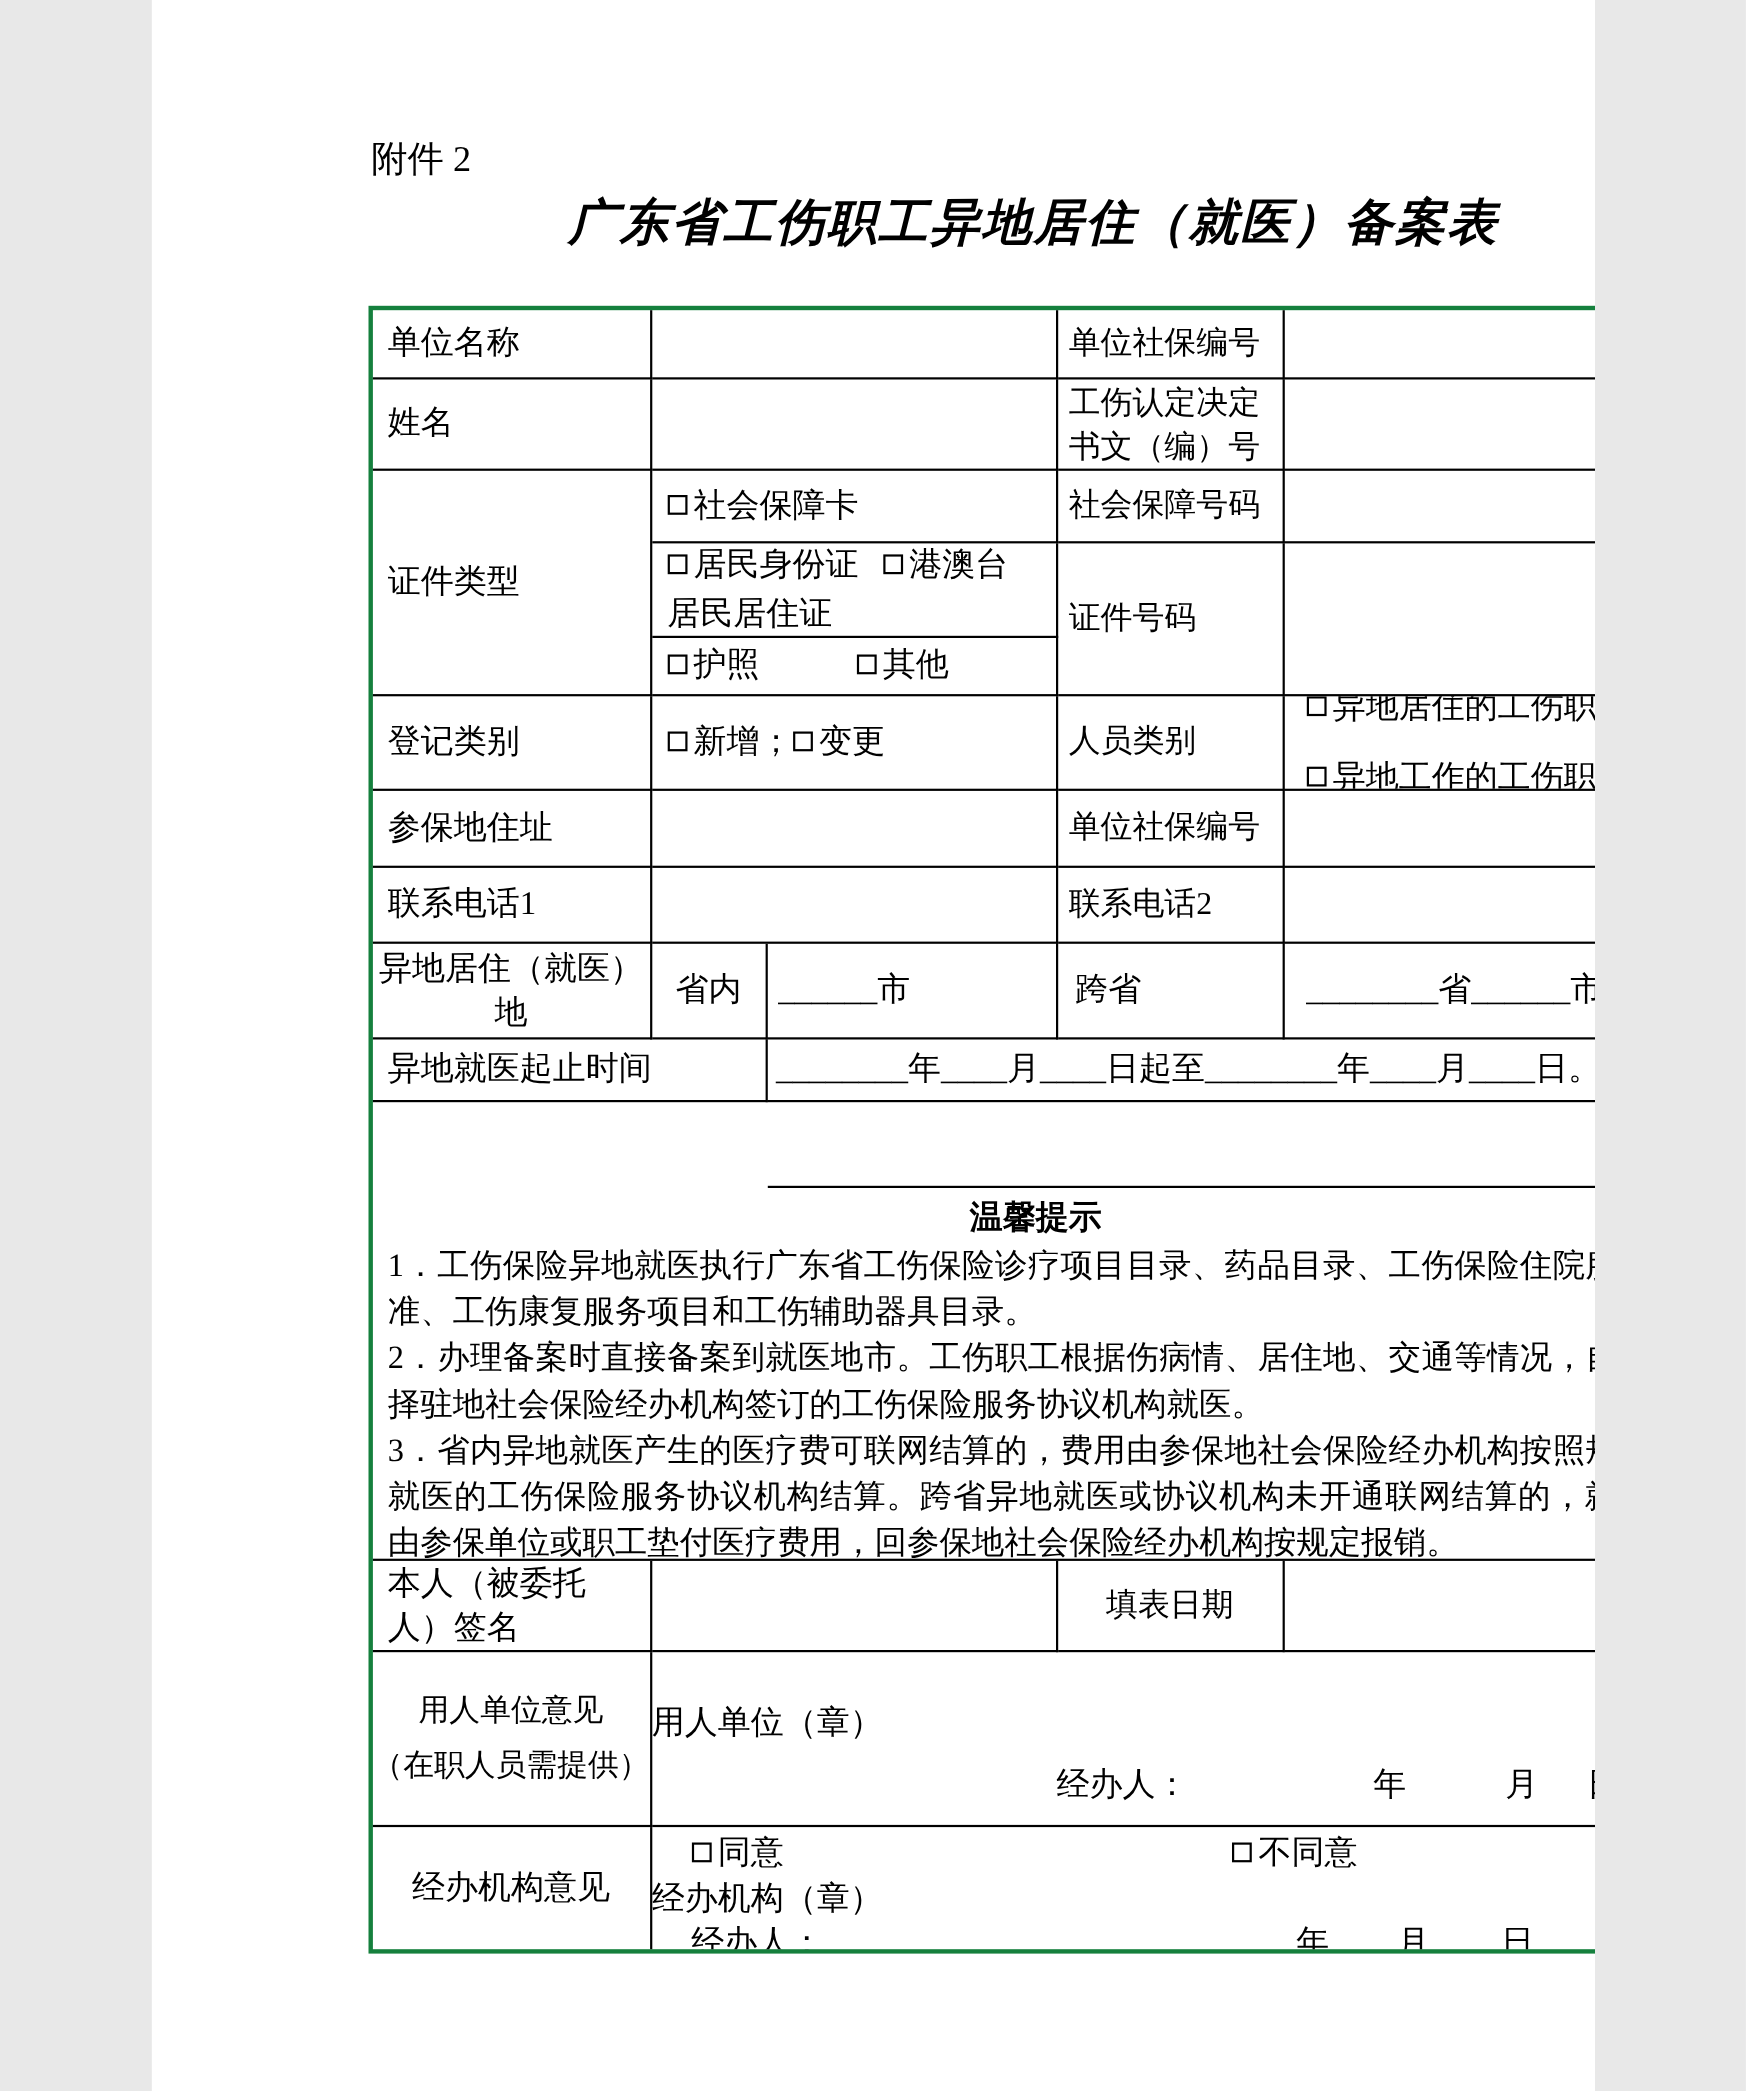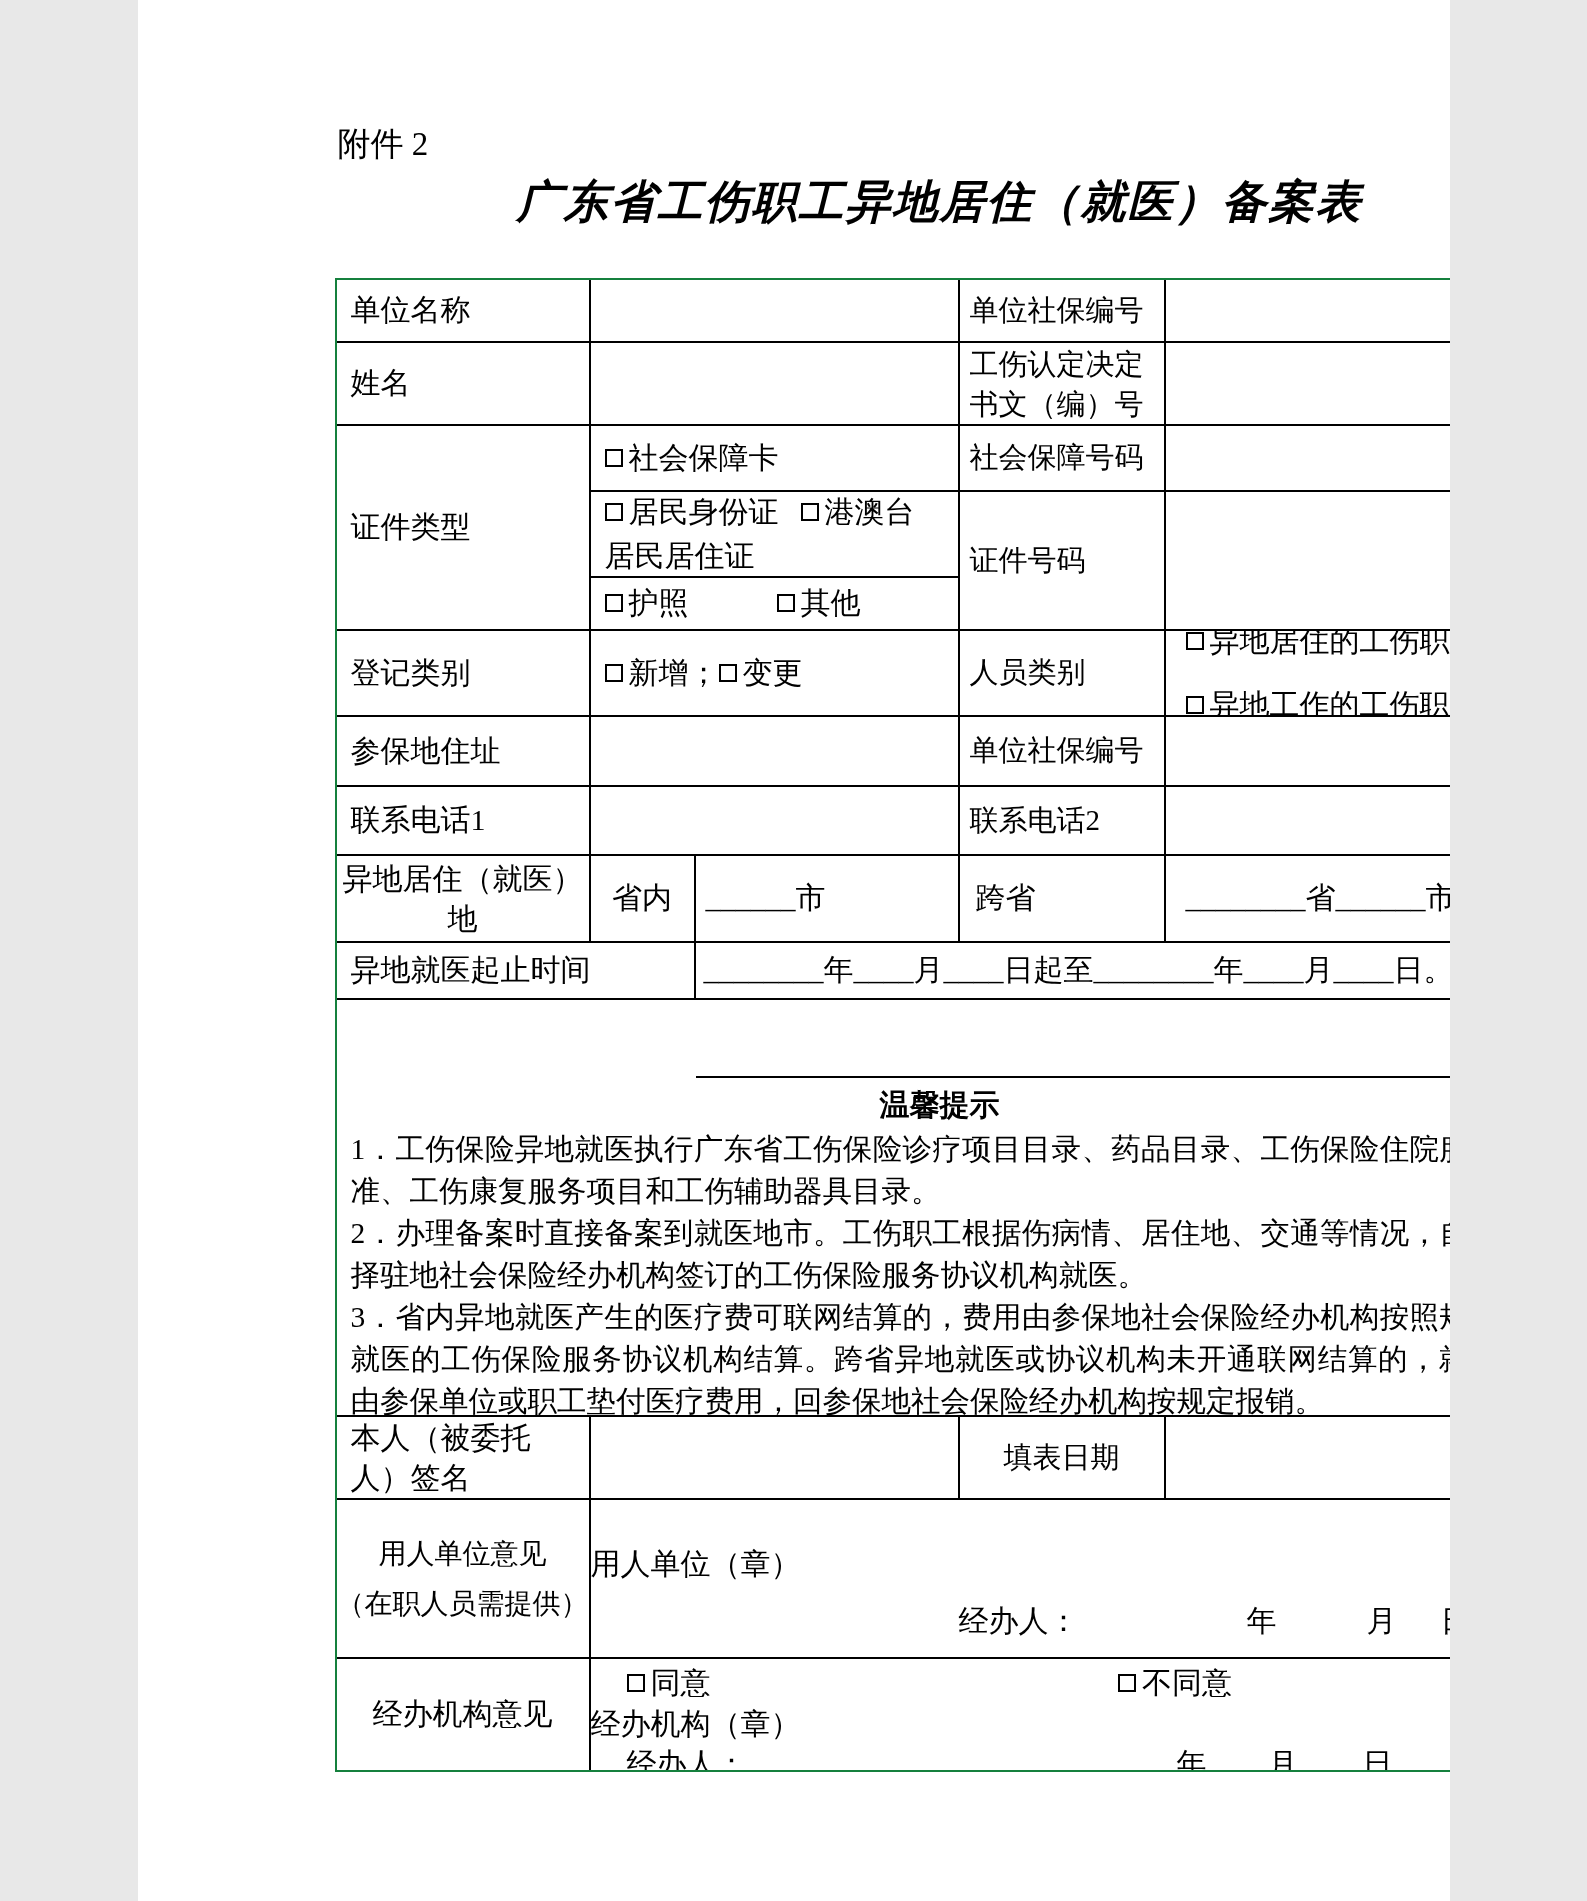--- a/index.html
+++ b/index.html
@@ -11,21 +11,21 @@
   .attachment{position:absolute;left:200px;top:122px;font-size:33px;}
   .title{
     position:absolute;left:197px;top:172px;width:1210px;text-align:center;
     font-size:45px;font-weight:900;letter-spacing:2px;font-style:italic;
   }
   .grid{
     position:absolute;left:197px;top:278px;
     display:grid;
     grid-template-columns:254px 105px 264px 206px 377px;
     grid-template-rows:63px 83px 66px 86px 53px 86px 70px 69px 87px 57px 78px 339px 83px 159px 111px;
-    border:2px solid #15803d;background:#fff;
+    border:4px solid #15803d;background:#fff;
   }
   .cell{
     box-sizing:border-box;border-right:2px solid #000;border-bottom:2px solid #000;
     display:flex;align-items:center;padding:0 14px;font-size:30px;line-height:1.35;
     overflow:hidden;
   }
   .lastc{border-right:none}
   .lastr{border-bottom:none}
   .center{justify-content:center;text-align:center;padding:0 4px}
   .c4lab{font-size:29px;white-space:nowrap;padding:0 10px}

